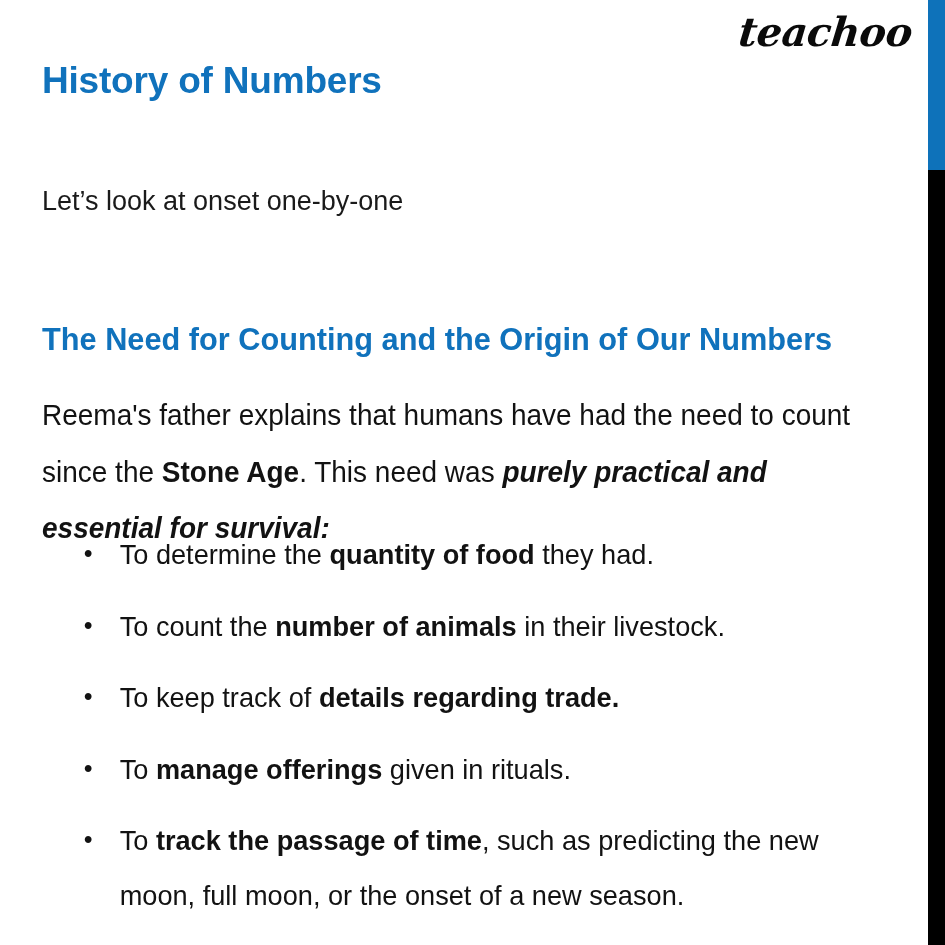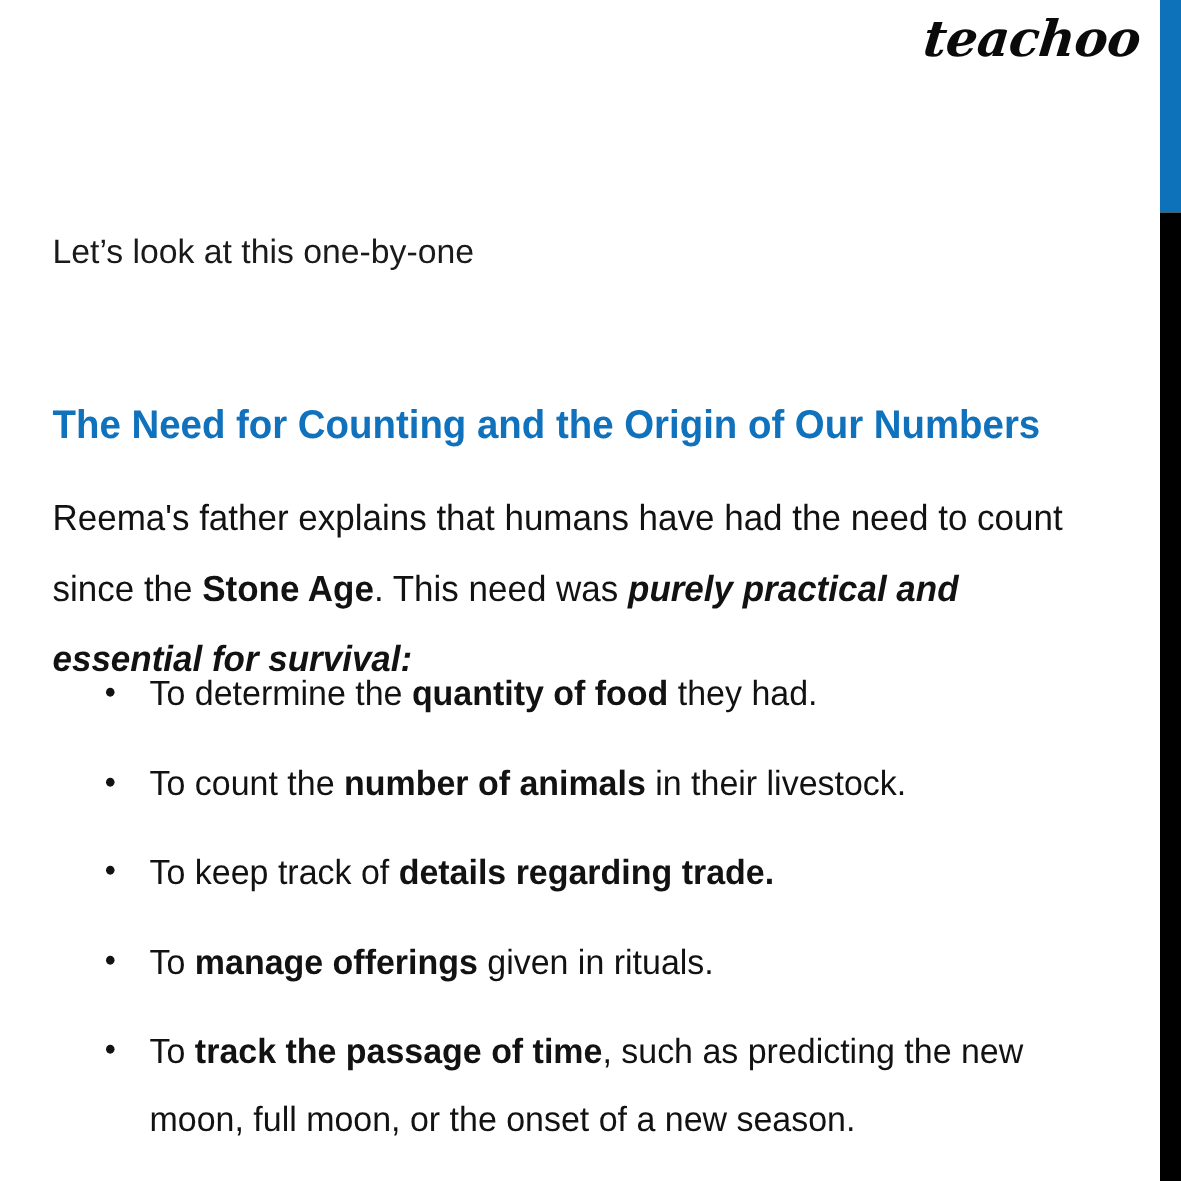--- a/index.html
+++ b/index.html
@@ -136,22 +136,23 @@
 </head>
 <body>
 
 <div class="slide">
 
   <div class="edge-bar-blue"></div>
   <div class="edge-bar-black"></div>
 
   <div class="logo">teachoo</div>
 
+  <h1 class="page-title">History of Numbers</h1>
 
-  <p class="lede">Let’s look at this one-by-one</p>
+  <p class="lede">Let’s look at onset one-by-one</p>
 
   <h2 class="subheading">The Need for Counting and the Origin of Our Numbers</h2>
 
   <p class="para"><span>Reema's father explains that humans have had the need to count since the </span><b>Stone Age</b><span>. This need was </span><span class="bi">purely practical and essential for survival:</span></p>
 
   <ul class="bullets">
     <li>
       <span class="bullet-dot">•</span><span>To determine the </span><b>quantity of food</b><span> they had.</span>
     </li>
     <li>

